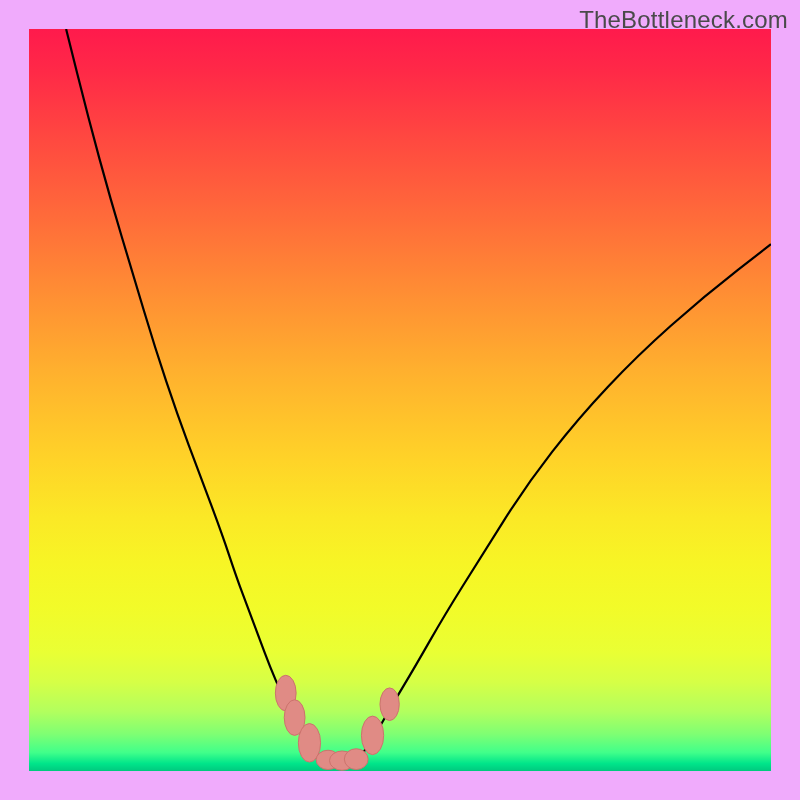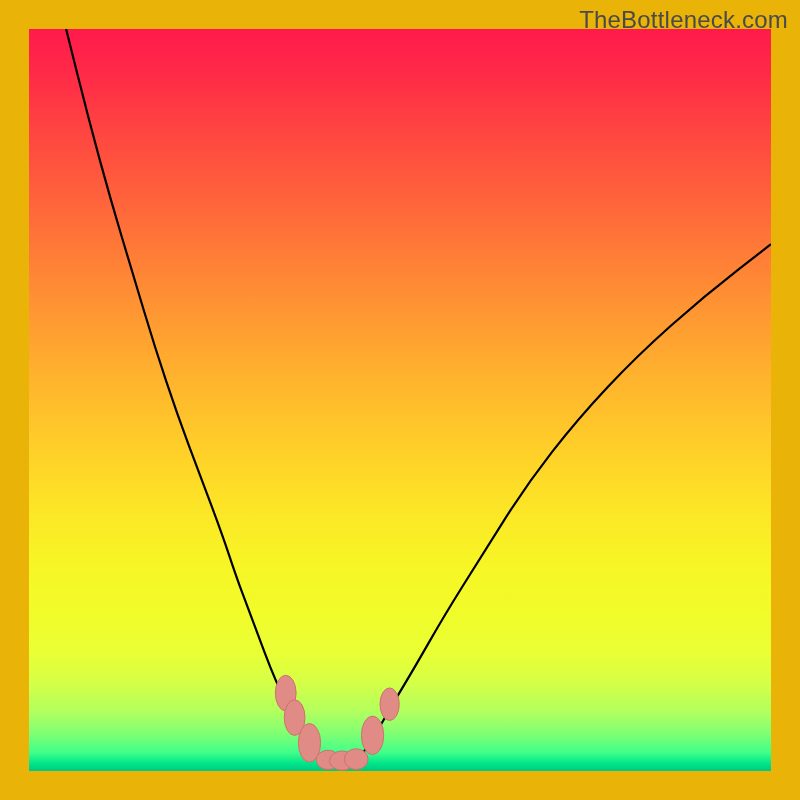--- a/index.html
+++ b/index.html
@@ -10,21 +10,21 @@
     background: #000;
     font-family: Arial, Helvetica, sans-serif;
     overflow: hidden;
   }
   .frame {
     position: absolute;
     top: 0;
     left: 0;
     width: 800px;
     height: 800px;
-    background: #eab308;
+    background: #f0abfc;
   }
   .plot-area {
     position: absolute;
     top: 29px;
     left: 29px;
     width: 742px;
     height: 742px;
     overflow: hidden;
   }
   .gradient-bg {

